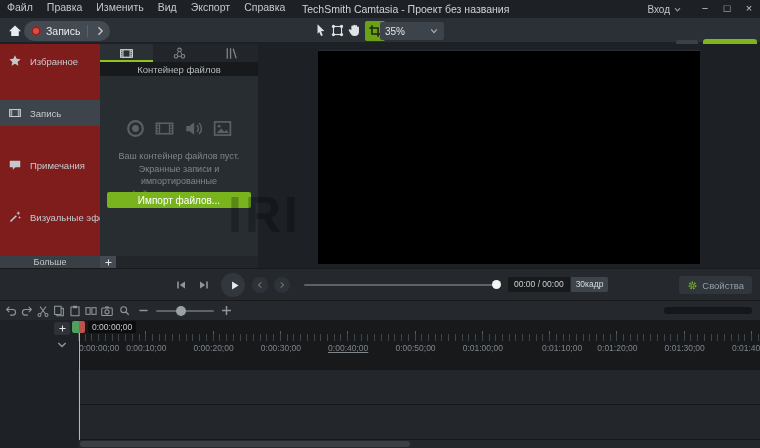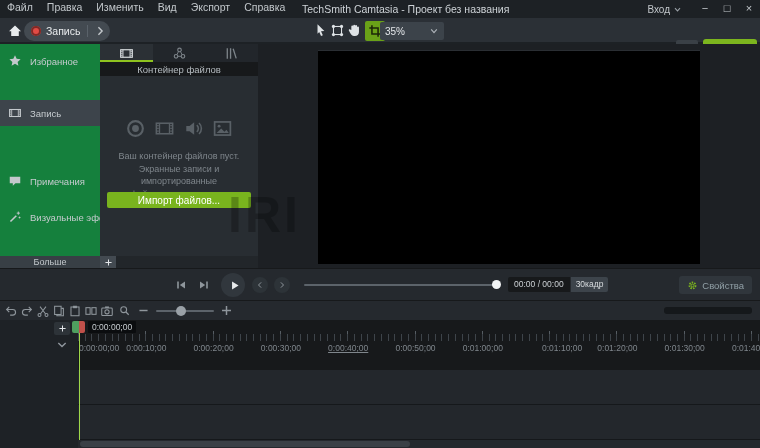--- a/index.html
+++ b/index.html
@@ -26,21 +26,21 @@
   #record-expand{width:14px;height:14px;color:#c2c7cb}
   .tool{position:absolute;top:4px;width:17px;height:17px;color:#dfe3e6}
   .tool-box{position:absolute;top:3px;width:20px;height:20px;border-radius:2px;background:#6aa118;color:#1d2608;display:grid;place-items:center}
   #zoom-dd{position:absolute;left:380px;top:4px;width:64px;height:18px;background:#3c434a;border-radius:2px;display:flex;align-items:center;justify-content:space-between;padding:4px 5px;font-size:10px;color:#e3e6e9}
   #zoom-dd .ic{width:10px;height:10px;color:#aeb4ba}
   #download-btn{position:absolute;left:676px;top:22px;width:22px;height:18px;background:#3a4046;border-radius:2px;display:grid;place-items:center;color:#d7dbde}
   #export-btn{position:absolute;left:703px;top:21px;width:54px;height:20px;background:#7cb51e;border-radius:3px;display:flex;align-items:center;justify-content:center;gap:4px;color:#fff;font-size:10.5px}
   #export-btn .ic{width:11px;height:11px}
 
   
-  #sidebar{position:absolute;left:0;top:44px;width:100px;height:212px;background:#15803d}
+  #sidebar{position:absolute;left:0;top:44px;width:100px;height:212px;background:#7f1d1d}
   .side-item{position:relative;height:26px;display:flex;align-items:center;white-space:nowrap}
   .side-item.selected{background:#3d444b}
   .side-item .ic{width:14px;height:14px;margin-left:8px;color:#c3c8cc;flex:0 0 14px}
   .side-item .lbl{margin-left:8px;font-size:9.5px;color:#c6cbcf}
   #more-bar{position:absolute;left:0;top:256px;width:100px;height:12px;background:#383f45;display:grid;place-items:center;font-size:9px;color:#c2c7cb}
   #add-tool-btn{position:absolute;left:100px;top:256px;width:16px;height:12px;background:#434a51;display:grid;place-items:center;color:#e3e6e9}
   #add-tool-btn .ic{width:9px;height:9px}
   #panel-bottom-strip{position:absolute;left:116px;top:256px;width:142px;height:12px;background:#22262a}
 
   
@@ -226,21 +226,21 @@
       <div class="side-item selected" style="top: 30px;">
         <span class="ic">
           <svg viewBox="0 0 16 16" width="100%" height="100%" xmlns="http://www.w3.org/2000/svg">
             <rect x="1.8" y="4" width="12.4" height="8" fill="none" stroke="currentColor" stroke-width="1.2"></rect>
             <path d="M4.2 4 V12 M11.8 4 V12" stroke="currentColor" stroke-width="1" fill="none"></path>
             <path d="M2.4 5.8 h1.2 M2.4 7.9 h1.2 M2.4 10 h1.2 M12.4 5.8 h1.2 M12.4 7.9 h1.2 M12.4 10 h1.2" stroke="currentColor" stroke-width="0.9" fill="none"></path>
           </svg>
         </span>
         <span class="lbl">Запись</span>
       </div>
-      <div class="side-item" style="top: 72px;">
+      <div class="side-item" style="top: 56px;">
         <span class="ic">
           <svg viewBox="0 0 16 16" width="100%" height="100%" xmlns="http://www.w3.org/2000/svg">
             <path d="M2 3 H14 V10.5 H8.5 L5.5 13.3 V10.5 H2 Z" fill="currentColor"></path>
           </svg>
         </span>
         <span class="lbl">Примечания</span>
       </div>
       <div class="side-item" style="top: 82px;">
         <span class="ic">
           <svg viewBox="0 0 16 16" width="100%" height="100%" xmlns="http://www.w3.org/2000/svg">

